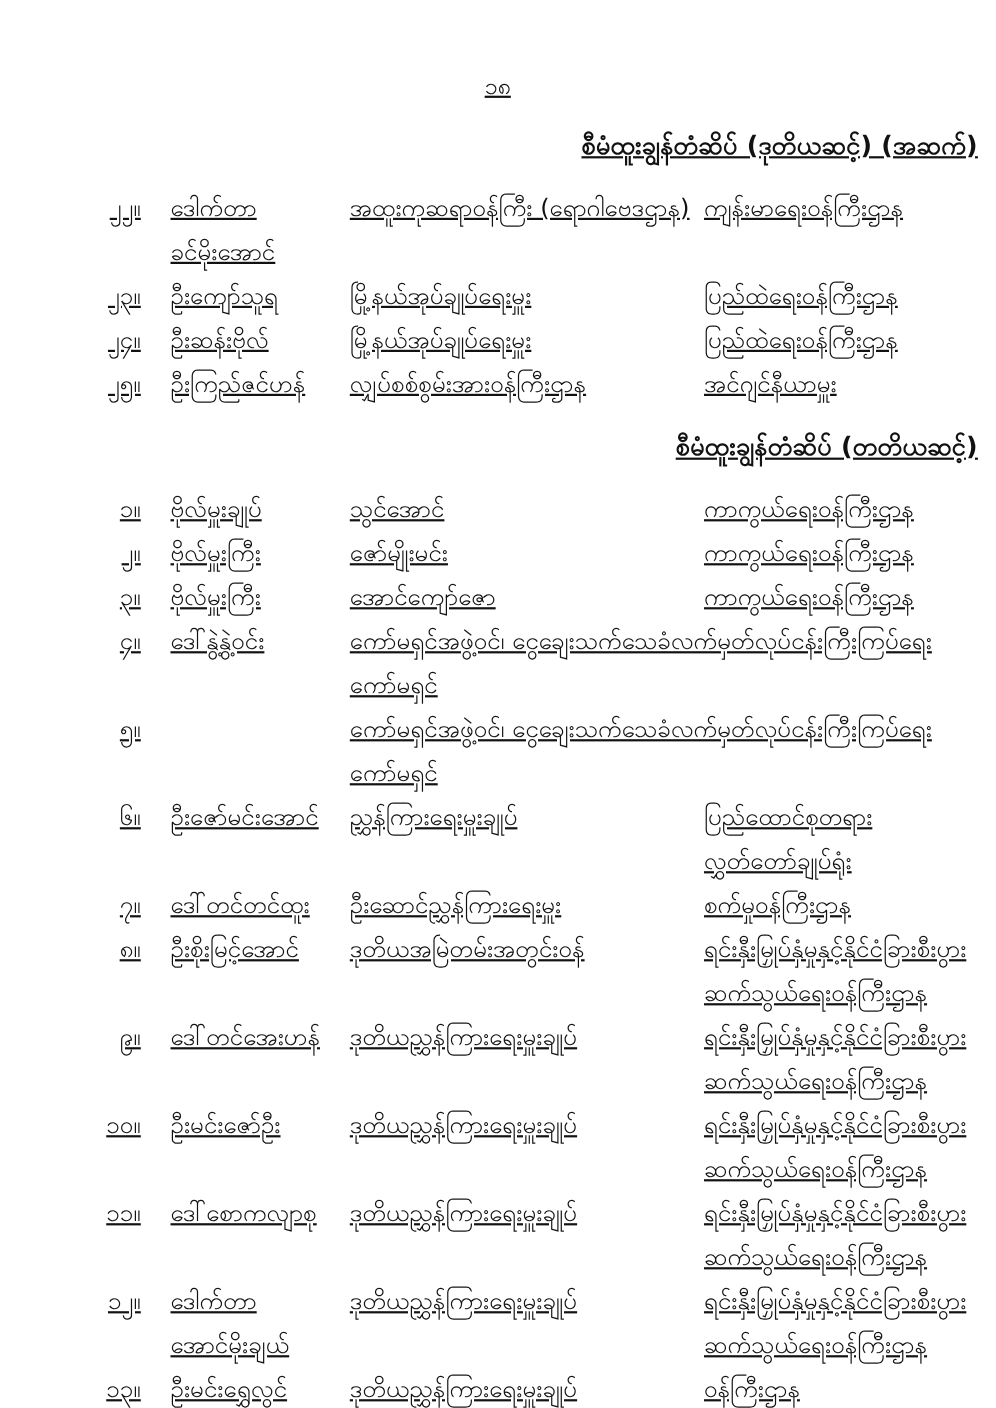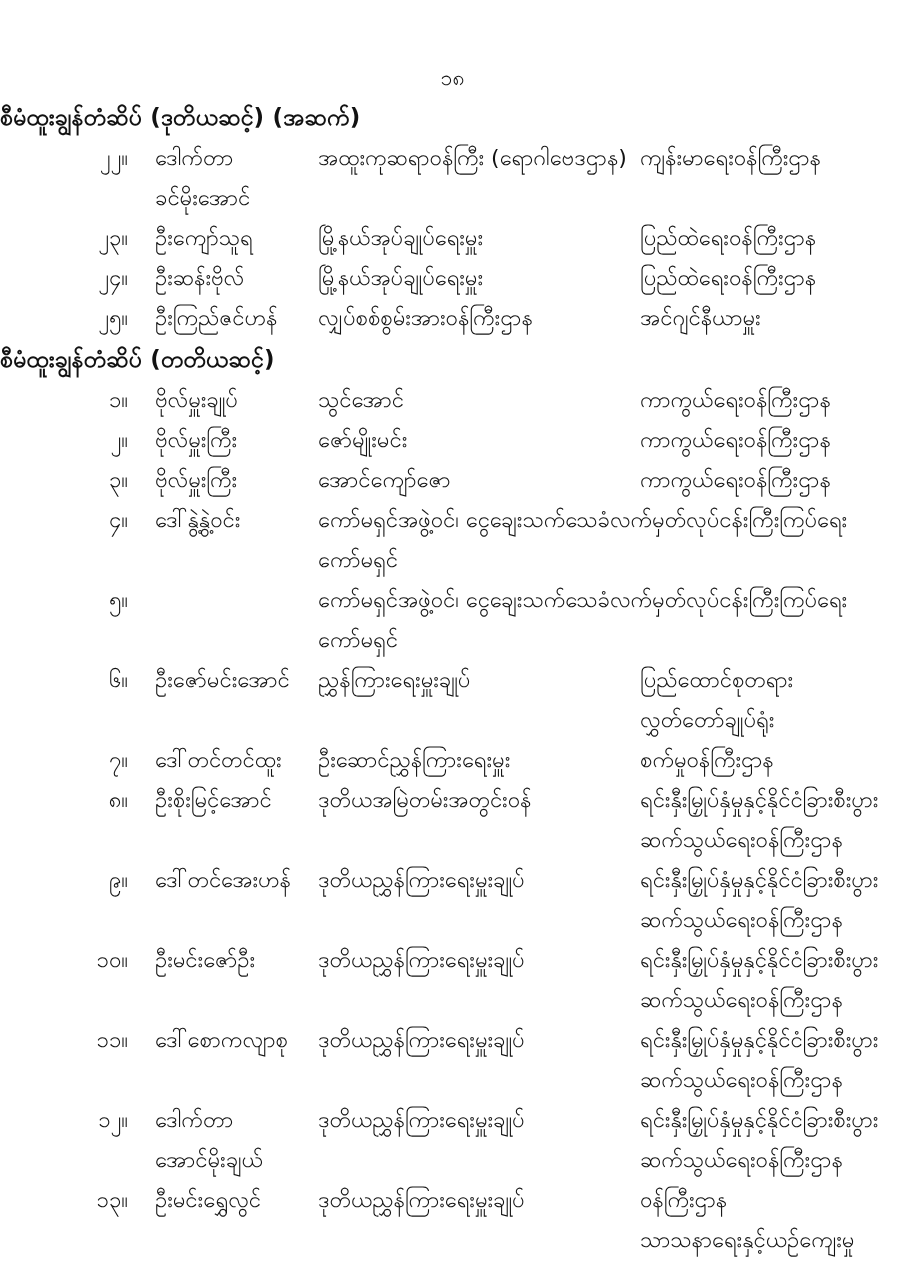--- a/index.html
+++ b/index.html
@@ -14,29 +14,30 @@
     font-family: "DejaVu Sans", "Liberation Sans", sans-serif;
     color: #121212;
   }
   .page {
     position: relative;
     width: 905px;
     height: 1032px;
     box-sizing: border-box;
     padding-top: 60px;
     background: #ffffff;
+    text-decoration: underline;
   }
   .page-num {
     text-align: center;
     font-size: 21px;
     line-height: 36px;
   }
   .section-title {
-    margin: 0;
-    text-align: left;
+    margin: 16px;
+    text-align: right;
     font-size: 23px;
     font-weight: 700;
     line-height: 42px;
     letter-spacing: 0.2px;
   }
   .rows { }
   .row {
     display: grid;
     grid-template-columns: 90px 188px 322px 1fr;
     padding-left: 40px;

